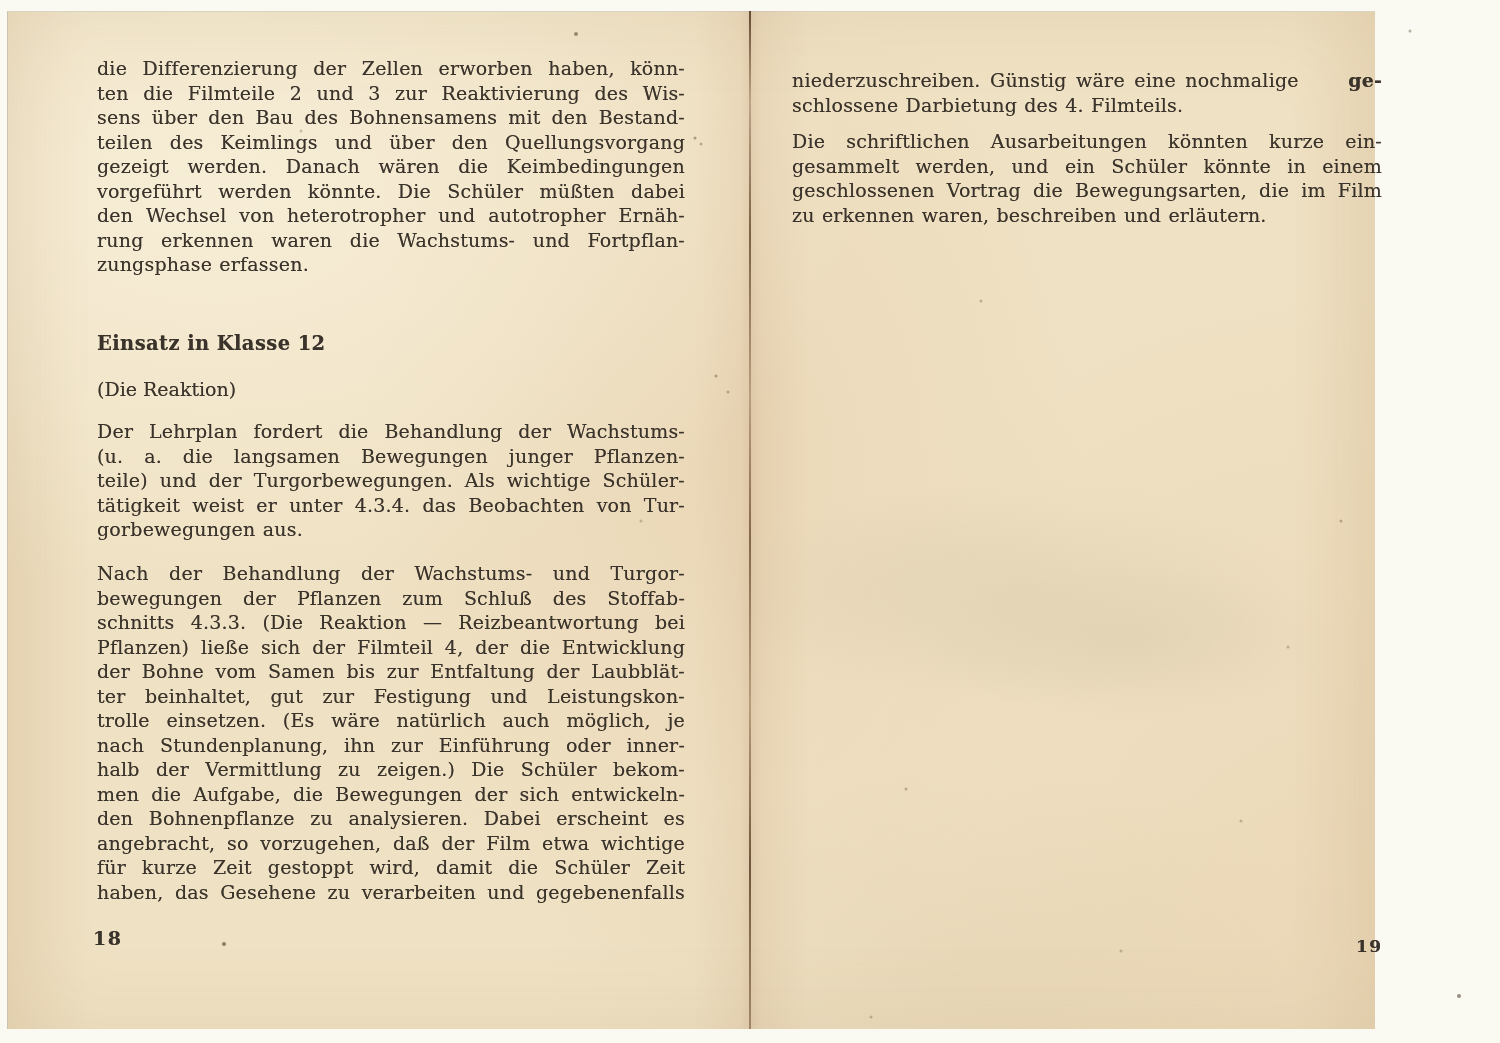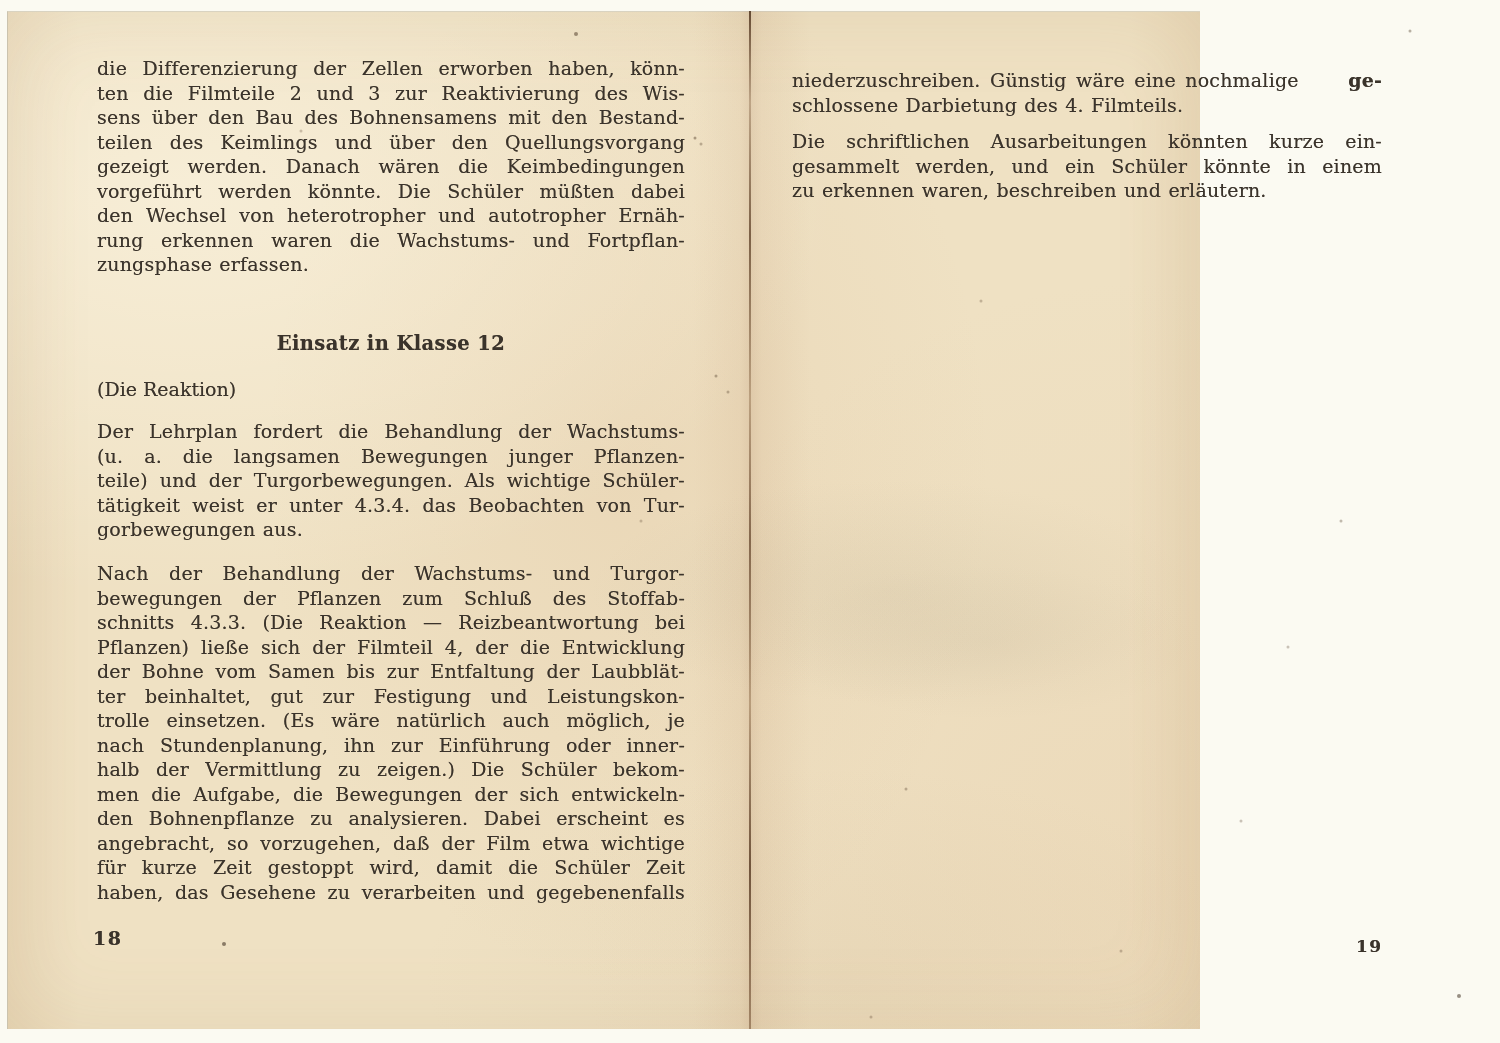--- a/index.html
+++ b/index.html
@@ -4,21 +4,21 @@
 <style>
   html, body {
     margin: 0; padding: 0;
     width: 1500px; height: 1043px;
     overflow: hidden;
     background: #fbfaf2;
     font-family: "DejaVu Serif", serif;
   }
   .stage {
     position: relative;
-    width: 1200px; height: 1043px;
+    width: 1375px; height: 1043px;
   }
   
   .paper {
     position: absolute;
     left: 7px; top: 11px; right: 0; bottom: 14px;
     background-color: var(--paper, #efe1c3);
     background-image:
       radial-gradient(ellipse 1000px 620px at 15% 18%, rgba(255,250,234,0.50), rgba(255,250,234,0) 65%),
       radial-gradient(ellipse 820px 900px at 96% 88%, rgba(224,191,152,0.22), rgba(224,191,152,0) 70%),
       radial-gradient(ellipse 430px 160px at 74% 57%, rgba(176,168,140,0.16), rgba(176,168,140,0) 70%),
@@ -85,21 +85,20 @@
     text-shadow: 0 0 0.5px rgba(55,45,35,0.55);
   }
   .para .line.lastline { text-align-last: left; }
   .bold { font-weight: 700; margin-left: 40px; }
   #lp-para1 { left: 97px; top: 56px;  width: 588px; }
   #lp-heading {
     left: 97px; top: 332px; width: 588px;
     font-size: 19.5px; line-height: 24.5px; font-weight: 700;
     letter-spacing: 0.4px; margin: 0;
     text-shadow: 0 0 0.6px rgba(55,45,35,0.6);
-    text-align: center;
   }
   #lp-subheading {
     left: 97px; top: 377px; width: 588px;
     font-size: 19px; line-height: 24.5px;
     text-shadow: 0 0 0.5px rgba(55,45,35,0.55);
   }
   #lp-para2 { left: 97px; top: 419px; width: 588px; }
   #lp-para3 { left: 97px; top: 561px; width: 588px; }
   #lp-pageno {
     left: 93px; top: 927px;
@@ -167,17 +166,18 @@
   <div class="block" id="lp-pageno">18</div>
 
   <div class="block para" id="rp-para1">
       <div class="line"><span>niederzuschreiben. Günstig wäre eine nochmalige </span><span class="bold">ge-</span></div>
       <div class="line lastline">schlossene Darbietung des 4. Filmteils.</div>
     </div>
 
   <div class="block para" id="rp-para2">
       <div class="line">Die schriftlichen Ausarbeitungen könnten kurze ein-</div>
       <div class="line">gesammelt werden, und ein Schüler könnte in einem</div>
+      <div class="line">geschlossenen Vortrag die Bewegungsarten, die im Film</div>
       <div class="line lastline">zu erkennen waren, beschreiben und erläutern.</div>
     </div>
 
   <div class="block" id="rp-pageno">19</div>
 </div>
 
 </body></html>

